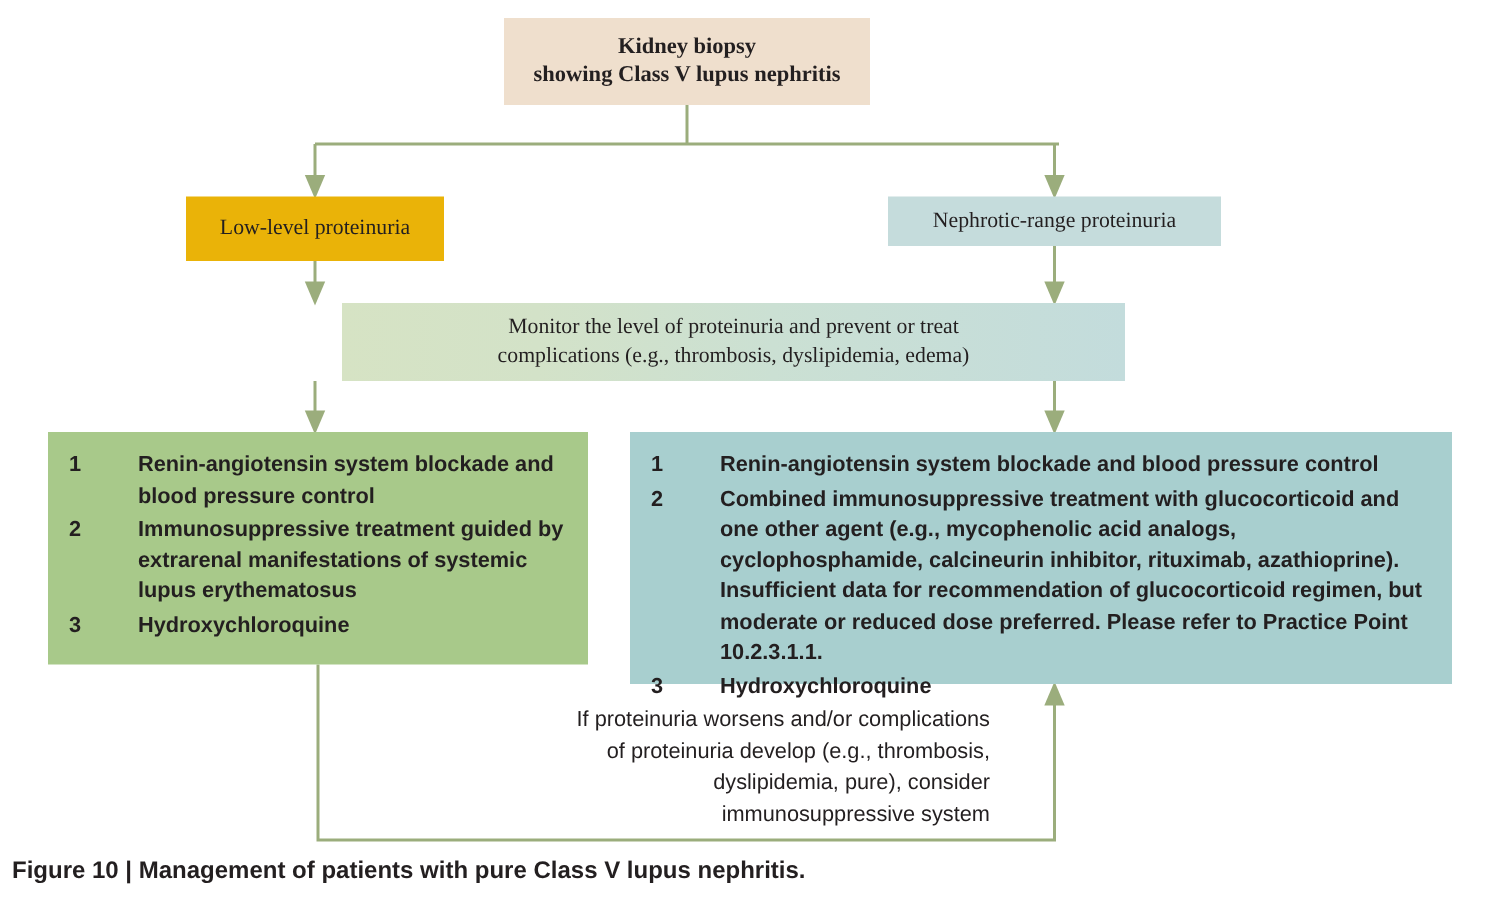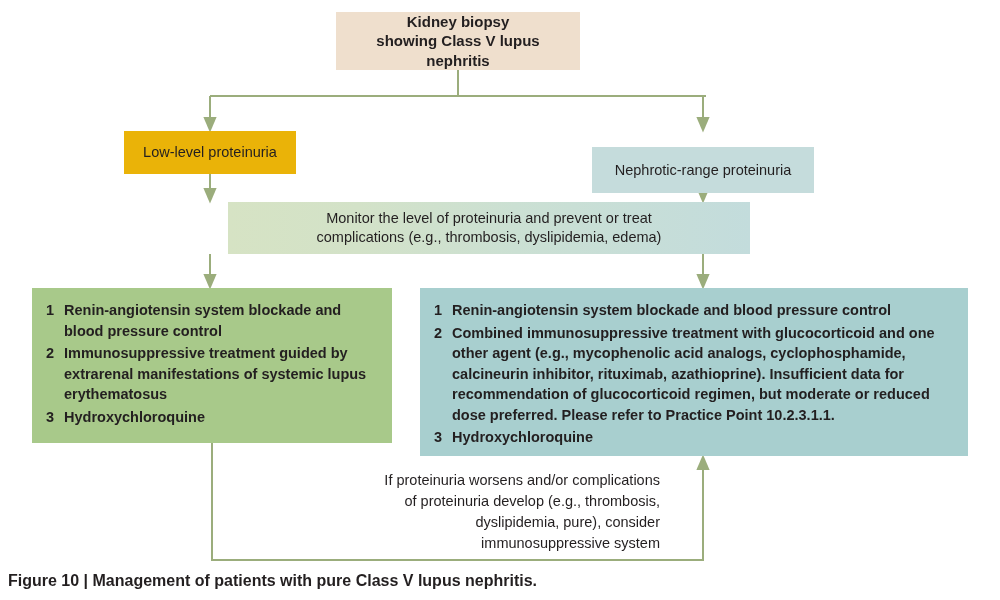--- a/index.html
+++ b/index.html
@@ -19,20 +19,21 @@
     background: #ffffff;
   }
   .node {
     position: absolute;
     box-sizing: border-box;
     display: flex;
     align-items: center;
     justify-content: center;
     text-align: center;
     line-height: 1.3;
+    font-family: Liberation Serif, serif;
   }
 
   
   #top-box {
     left: 336px;
     top: 12px;
     width: 244px;
     height: 58px;
     background: #efdfcd;
     font-weight: bold;
@@ -48,25 +49,24 @@
     width: 172px;
     height: 43px;
     background: #eab308;
     font-size: 14.5px;
     color: #231f20;
   }
   #right-branch {
     left: 592px;
     top: 131px;
     width: 222px;
-    height: 46px;
+    height: 33px;
     background: #c5dcdc;
     font-size: 14.5px;
     color: #231f20;
-    margin-top: 16px;
   }
 
   
   #monitor-bar {
     left: 196px;
     top: 202px;
     width: 522px;
     height: 52px;
     background: linear-gradient(to right, #d6e3c4 0%, #d3e2c8 25%, #cbe0d3 55%, #c3dcdc 100%);
     font-size: 14.5px;
@@ -107,20 +107,21 @@
     align-items: flex-start;
     margin-bottom: 2px;
   }
   .li .num {
     width: 18px;
     flex: 0 0 18px;
     text-align: left;
   }
   .li .txt {
     flex: 1 1 auto;
+    margin-left: 28px;
   }
 
   
   #feedback-text {
     position: absolute;
     left: 240px;
     top: 470px;
     width: 420px;
     text-align: right;
     font-size: 14.5px;

